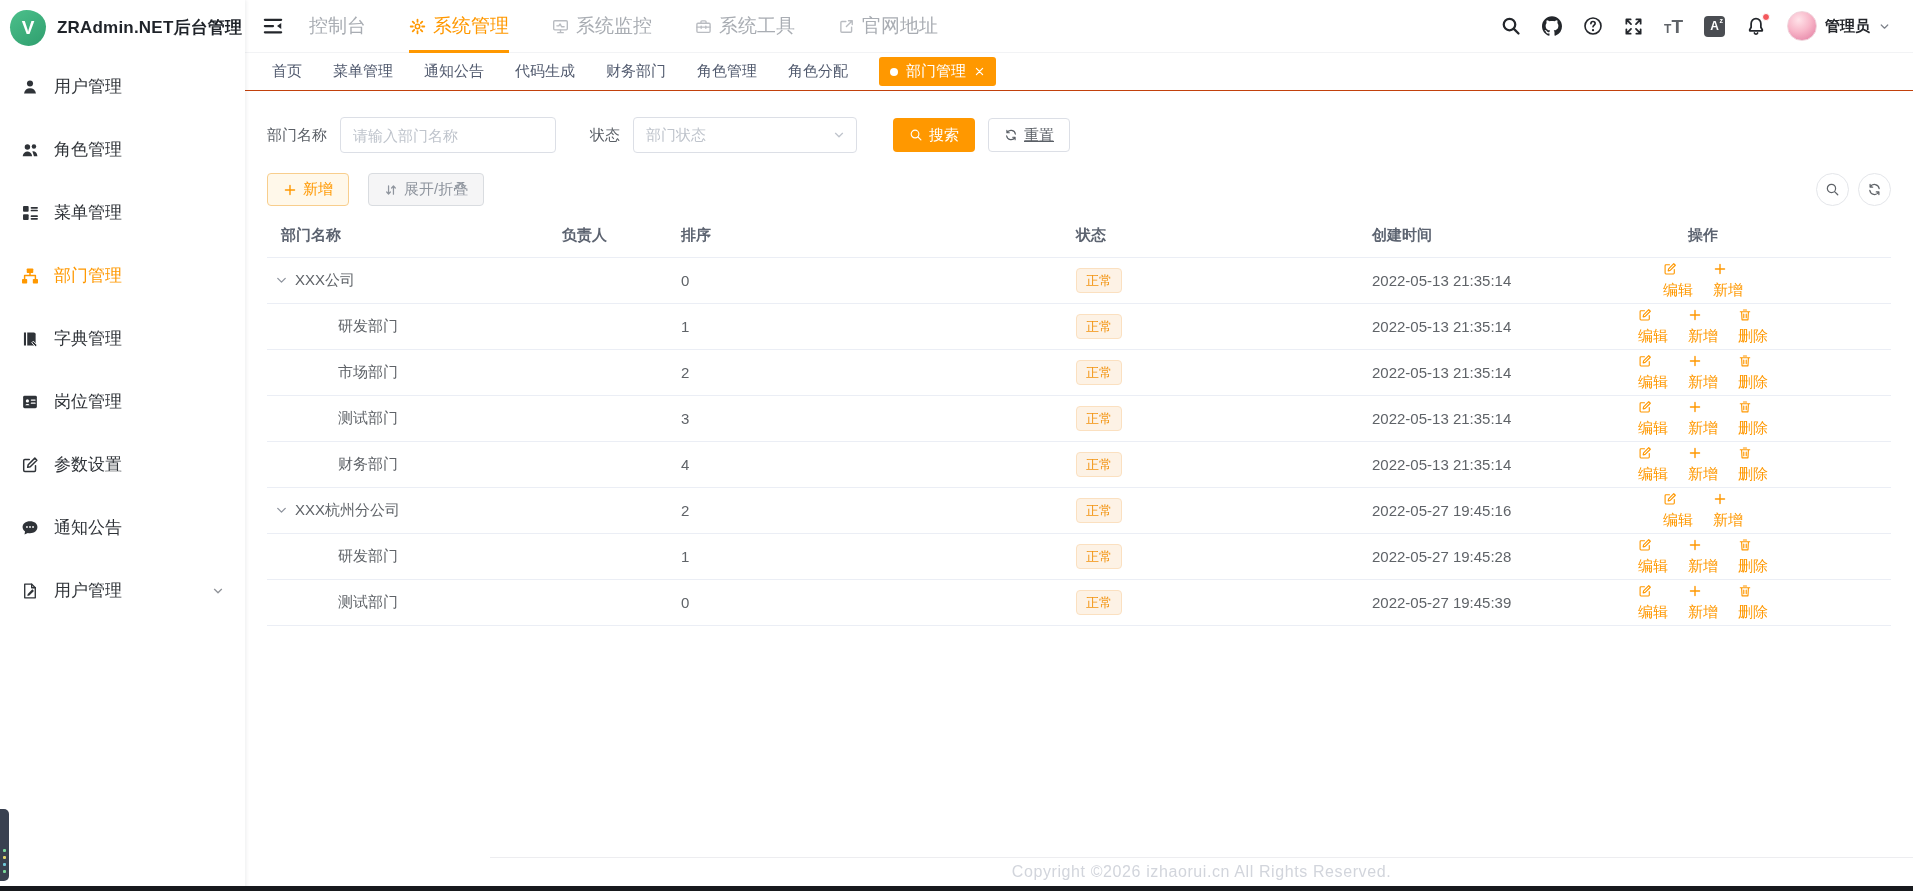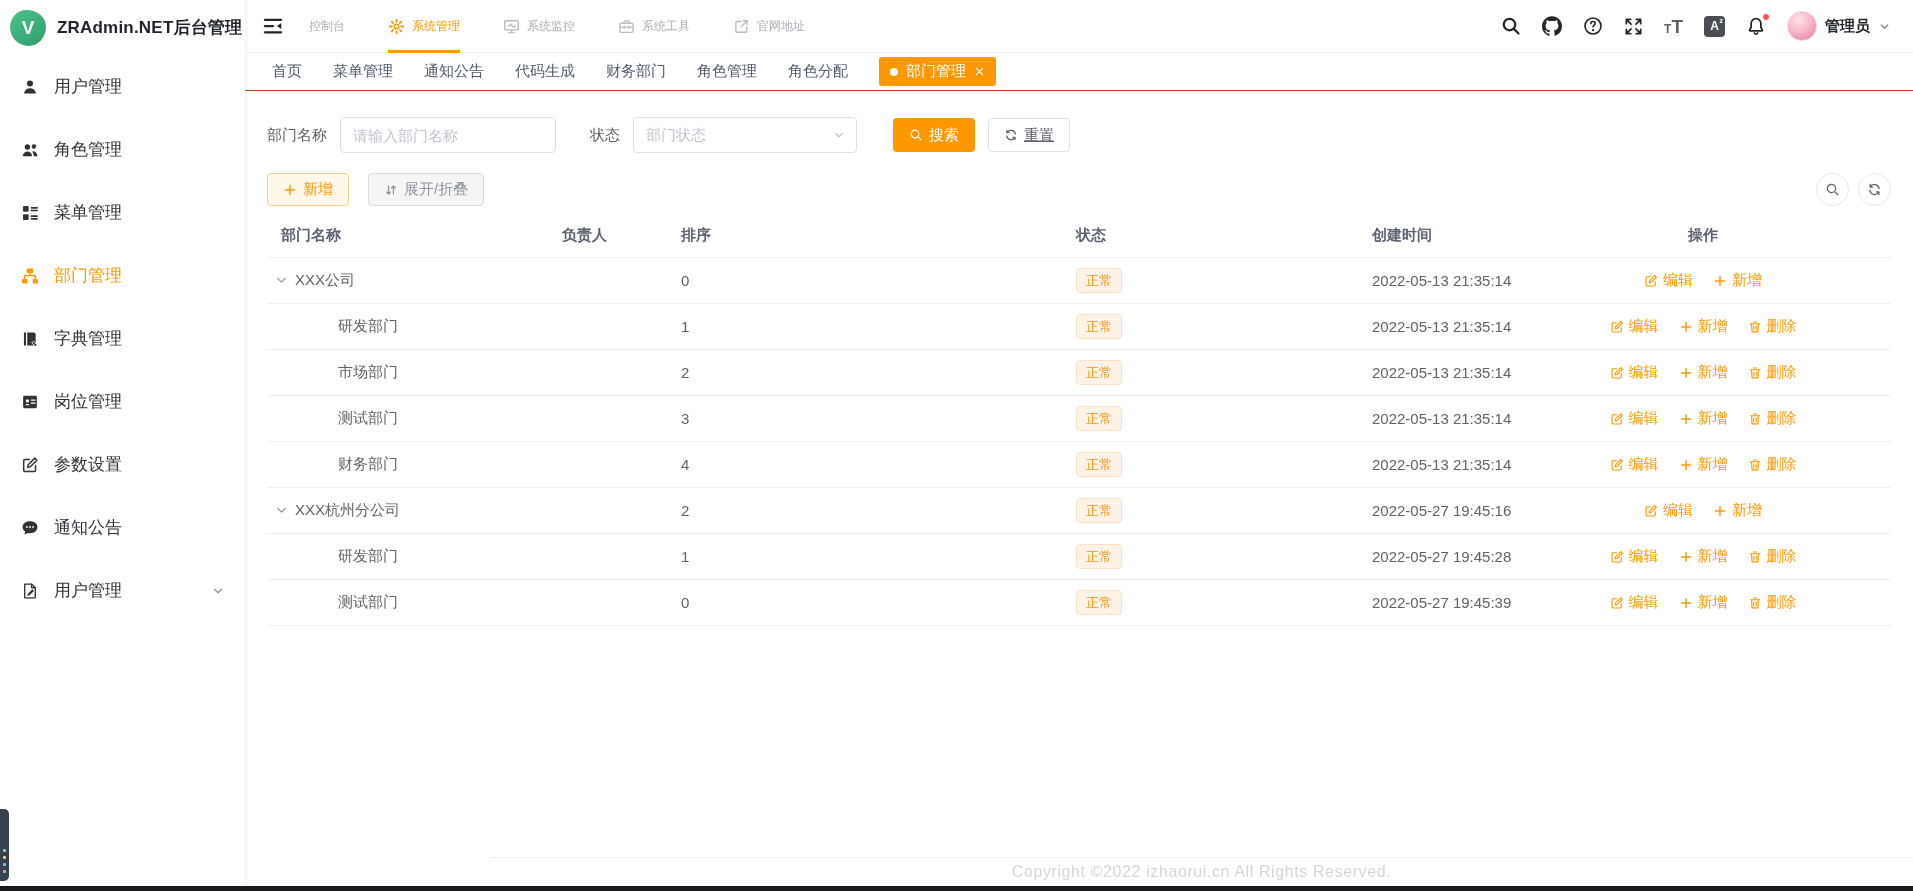--- a/index.html
+++ b/index.html
@@ -25,21 +25,21 @@
                  border-radius:0 5px 5px 0; z-index:6; }
   .side-widget i { position:absolute; width:3px; height:3px; border-radius:1px; display:block; }
 
   
   .main { margin-left:245px; height:100%; position:relative; }
 
   .navbar { height:53px; display:flex; align-items:center; padding:0 22px 0 18px;
             border-bottom:1px solid #f2f3f5; }
   .fold-btn { display:flex; color:#23262b; cursor:pointer; margin-right:26px; }
   .nav-menu { display:flex; height:53px; }
-  .nav-item { height:53px; display:flex; align-items:center; gap:7px; font-size:12px; color:#a9adb3;
+  .nav-item { height:53px; display:flex; align-items:center; gap:7px; font-size:19px; color:#a9adb3;
               margin-right:43px; border-bottom:3px solid transparent; padding-top:3px; cursor:pointer; }
   .nav-item .n-ico { width:17px; height:17px; display:flex; color:#b9bcc1; }
   .nav-item.active { color:#ff9800; border-bottom-color:#ff9800; }
   .nav-item.active .n-ico { color:#ff9800; }
   .nav-right { margin-left:auto; display:flex; align-items:center; gap:21px; }
   .nav-icon-btn { display:flex; color:#23262b; cursor:pointer; align-items:center; }
   .ico-fontsize { color:#5f6368; font-size:19px; font-weight:700; line-height:1; cursor:pointer; }
   .ico-fontsize i { font-style:normal; font-size:12px; }
   .ico-translate { width:21px; height:21px; background:#4a4d52; border-radius:4px; color:#fff;
                    display:grid; place-items:center; font-size:12px; font-weight:700; cursor:pointer; position:relative; }
@@ -93,21 +93,21 @@
                     align-items:center; border-bottom:1px solid #ebeef5; }
   .t-head { height:44px; color:#5c6370; font-weight:700; font-size:15px; }
   .t-row  { height:46px; color:#5f6368; font-size:15px; }
   .cell { padding-left:14px; display:flex; align-items:center; min-width:0; }
   .cell.ops { padding-left:0; justify-content:center; gap:20px; }
   .name-cell.parent { padding-left:8px; }
   .name-cell.child  { padding-left:71px; }
   .expand-icon { width:13px; height:13px; display:flex; color:#8f949e; margin-right:7px; cursor:pointer; }
   .badge { display:inline-flex; align-items:center; height:25px; padding:0 9px; border-radius:4px;
            background:#fdf2e5; border:1px solid #fbe0c0; color:#f29412; font-size:13px; }
-  .action-link { color:#ff9800; display:inline-flex; align-items:center; gap:5px; cursor:pointer; }
+  .action-link { color:#ff9800; display:inline-flex; gap:5px; cursor:pointer;flex-direction:column; }
   .action-link .a-ico { width:14px; height:14px; display:flex; }
 
   .page-footer { position:absolute; left:245px; right:0; bottom:5px; height:29px;
                  border-top:1px solid #ededf0; display:grid; place-items:center;
                  color:#d2d5dc; font-size:16px; letter-spacing:.6px; z-index:2; }
   .bottom-strip { position:absolute; left:0; right:0; bottom:0; height:5px; background:#17191d; z-index:7; }
 </style>
 </head>
 <body>
 
@@ -758,18 +758,18 @@
                   <span>删除</span>
                 </a>
               </div>
             </div>
           </div>
       </div>
 
     </div>
 
     <footer class="page-footer">
-      <span>Copyright ©2022 izhaorui.cn All Rights Reserved.</span>
+      <span>Copyright ©2026 izhaorui.cn All Rights Reserved.</span>
     </footer>
   </div>
 
   <div class="bottom-strip"></div>
 </div>
 
 </body></html>

